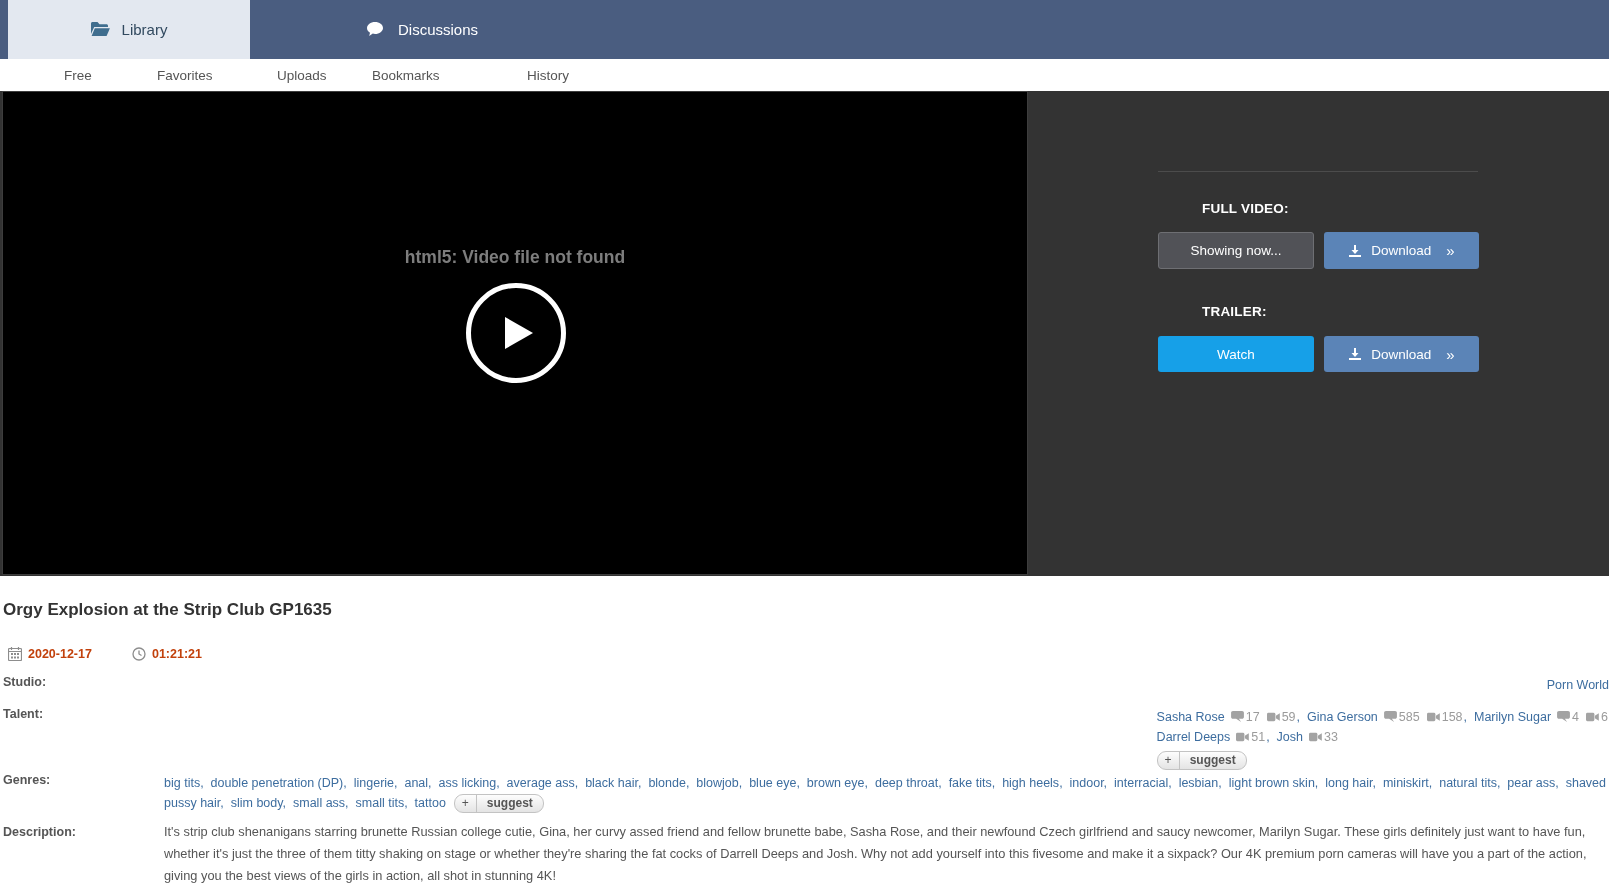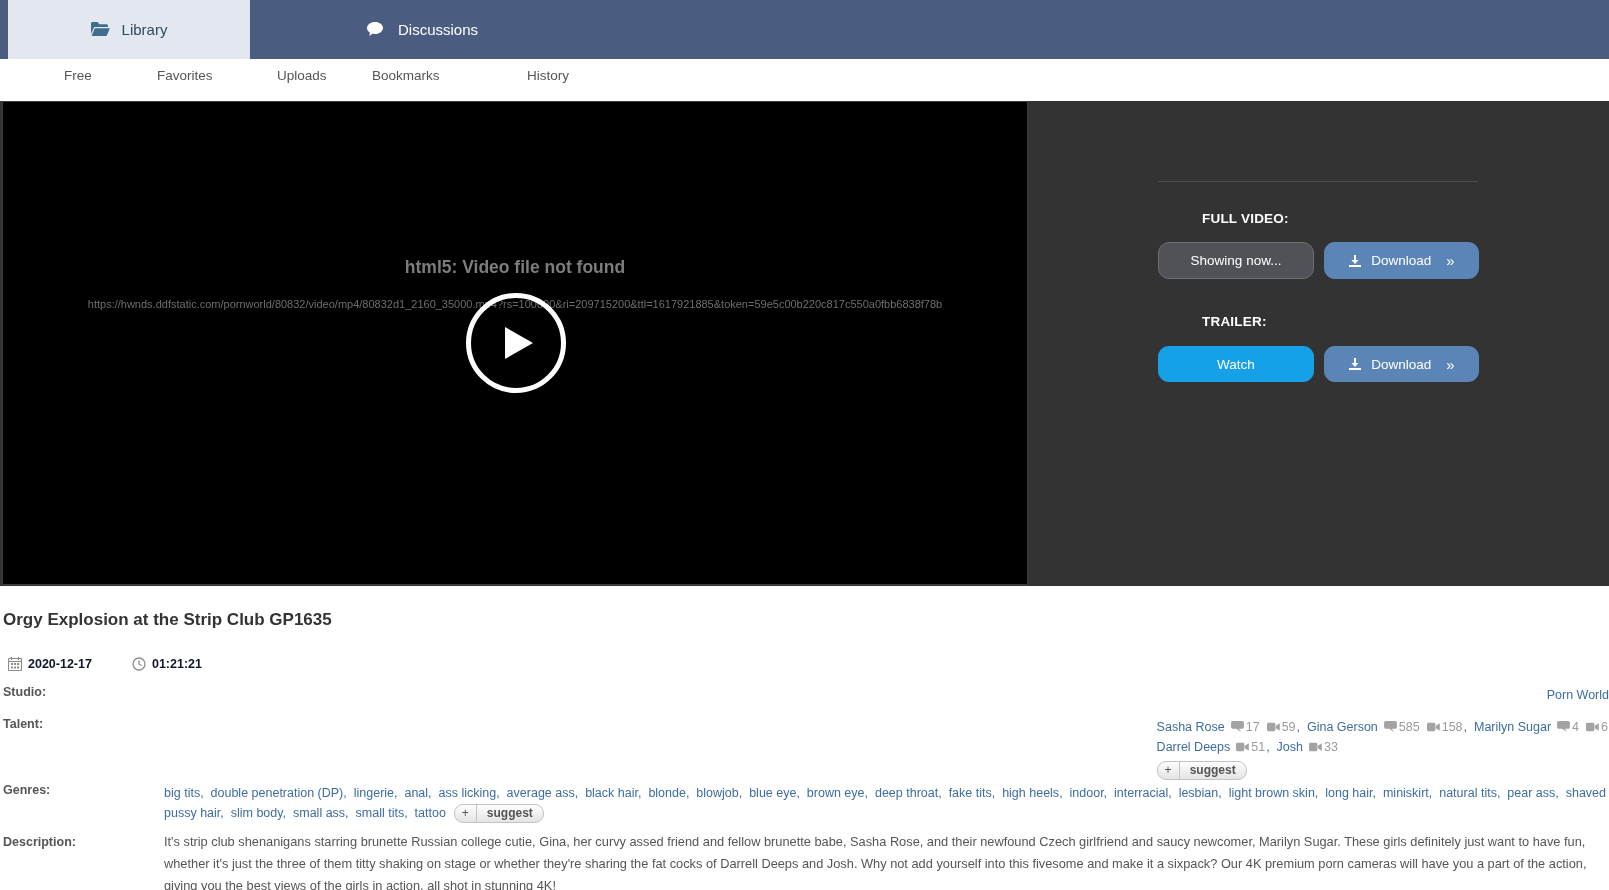--- a/index.html
+++ b/index.html
@@ -8,21 +8,21 @@
 
   
   .topbar { position:relative; width:100%; height:59px; background:#4a5d80; }
   .tab { position:absolute; top:0; height:59px; display:flex; align-items:center; justify-content:center;
          gap:12px; cursor:pointer; font-size:15px; }
   .tab-library { left:8px; width:242px; background:#e3e8f0; color:#31495f; }
   .tab-discussions { left:250px; width:345px; background:transparent; color:#fff; }
   .tab svg { display:block; }
 
   
-  .subnav { position:relative; width:100%; height:42px; background:#fff; }
+  .subnav { position:relative; width:100%; height:32px; background:#fff; }
   .subnav span { position:absolute; top:9px; font-size:13.5px; color:#555; cursor:pointer; white-space:nowrap; }
 
   
   .media { position:relative; width:100%; height:485px; background:#333333; }
   .player { position:absolute; left:2px; top:0; width:1026px; height:484px;
             background:#000; border:1px solid #3d3d3d; cursor:pointer; }
   .player-error { position:absolute; top:155px; left:0; width:100%; text-align:center;
                   color:#7d7d7d; font-weight:bold; font-size:17.5px; }
   .player-url { position:absolute; top:196px; left:0; width:100%; text-align:center;
                 color:#6e6e6e; font-size:11px; }
@@ -30,32 +30,32 @@
               border:5px solid #fff; border-radius:50%; cursor:pointer; }
   .play-tri { position:absolute; left:34px; top:29px; width:0; height:0;
               border-left:28px solid #fff; border-top:16px solid transparent; border-bottom:16px solid transparent; }
 
   
   .side { position:absolute; left:1028px; top:0; width:581px; height:485px; }
   .side-divider { position:absolute; left:130px; top:80px; width:320px; height:1px; background:#4c4c4c; }
   .side-label { position:absolute; left:130px; color:#fff; font-weight:bold; font-size:13.5px; letter-spacing:.2px;padding-left:44px; }
   .lbl-full { top:110px; }
   .lbl-trailer { top:213px; }
-  .sbtn { position:absolute; height:37px; border-radius:11px; display:flex; align-items:center; justify-content:center;
+  .sbtn { position:absolute; height:37px; border-radius:3px; display:flex; align-items:center; justify-content:center;
           gap:9px; font-size:13.5px; color:#fff; cursor:pointer; border:none; }
   .btn-showing { left:130px; top:141px; width:156px; background:#515257; border:1px solid #6e6f73; }
   .btn-dl-full { left:296px; top:141px; width:155px; background:#5b84b7; }
   .btn-watch   { left:130px; top:245px; width:156px; height:36px; background:#16a0e8; }
   .btn-dl-trailer { left:296px; top:245px; width:155px; height:36px; background:#5b84b7; }
   .chev { font-size:15px; margin-left:6px; }
 
   
   .details { padding:24px 0 0 3px; }
   .vid-title { font-size:17px; font-weight:bold; color:#333; line-height:20px; }
-  .dt-row { margin-top:27px; display:flex; align-items:center; font-size:12.5px; color:#0f172a; font-weight:bold; }
+  .dt-row { margin-top:27px; display:flex; align-items:center; font-size:12.5px; color:#c2410c; font-weight:bold; }
   .dt-row svg { margin:0 6px 0 5px; }
   .dt-time { margin-left:40px; display:flex; align-items:center; }
   .meta-row { display:flex; margin-top:14px; font-size:12.5px;justify-content:space-between; }
   .meta-label { width:90px; flex:0 0 90px; font-weight:bold; color:#555; }
   .meta-value { max-width:1445px; color:#555; line-height:20px; }
   .lnk { color:#3d6d9f; text-decoration:none; cursor:pointer; }
   .cnt { color:#9b9b9b; margin:0 1px 0 2px; }
   .m-icon { vertical-align:-1px; margin-left:6px; }
   .comma { color:#3d6d9f; }
   .suggest { display:inline-flex; align-items:center; margin-top:4px; height:19px;
@@ -93,21 +93,20 @@
   <span style="left:64px">Free</span>
   <span style="left:157px">Favorites</span>
   <span style="left:277px">Uploads</span>
   <span style="left:372px">Bookmarks</span>
   <span style="left:527px">History</span>
 </div>
 
 <div class="media">
   <div class="player">
     <div class="player-error">html5: Video file not found</div>
-    <div class="player-url">https://hwnds.ddfstatic.com/pornworld/80832/video/mp4/80832d1_2160_35000.mp4?rs=100000&amp;ri=209715200&amp;ttl=1617921885&amp;token=59e5c00b220c817c550a0fbb6838f78b</div>
     <div class="play-btn">
       <div class="play-tri"></div>
     </div>
   </div>
 
   <div class="side">
     <div class="side-divider"></div>
     <div class="side-label lbl-full">FULL VIDEO:</div>
 
     <button class="sbtn btn-showing">

